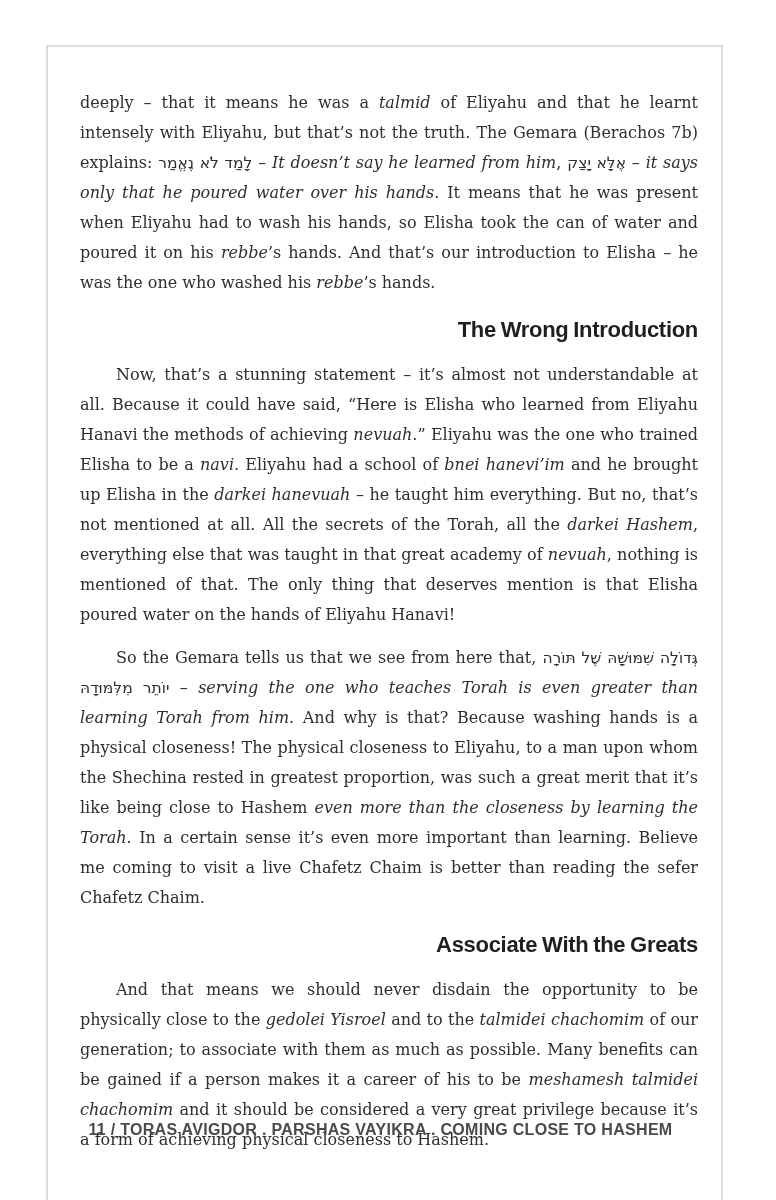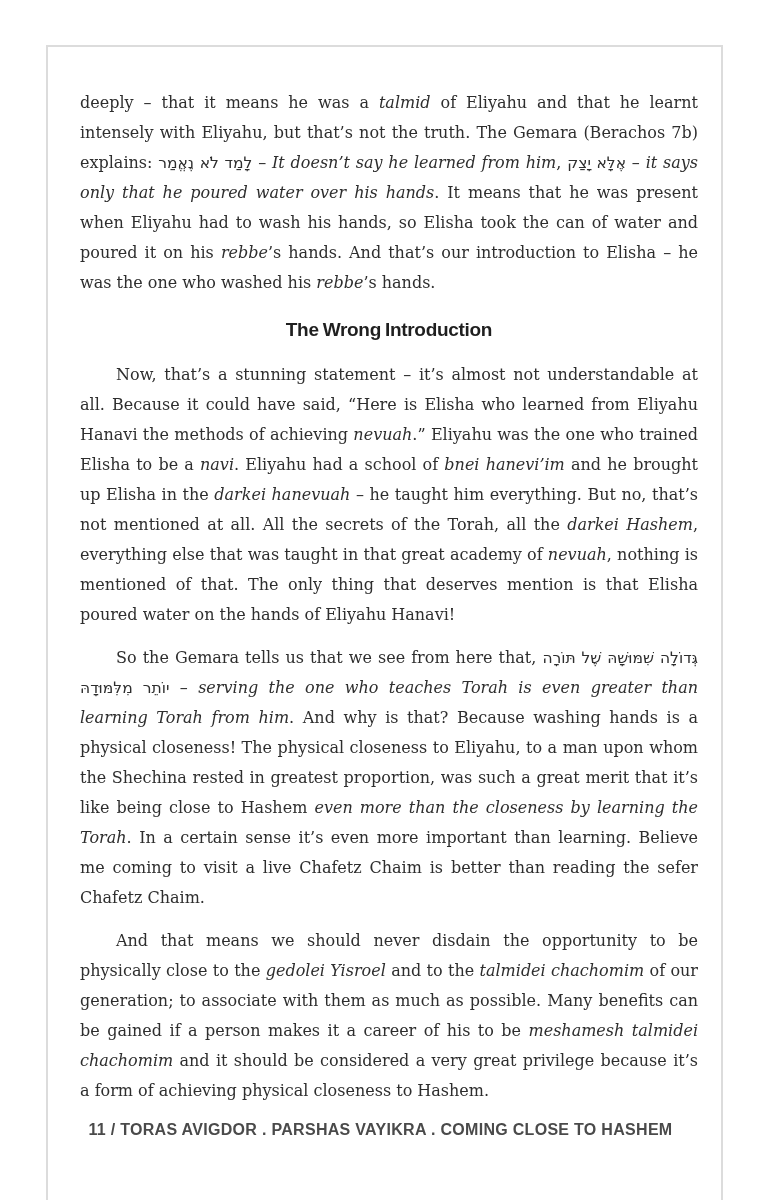--- a/index.html
+++ b/index.html
@@ -42,25 +42,25 @@
     font-style: italic;
   }
   .he {
     font-family: "DejaVu Sans", sans-serif;
     font-style: normal;
     font-size: 15.5px;
   }
   .section-heading {
     font-family: "Liberation Sans", sans-serif;
     font-weight: 700;
-    font-size: 19px;
+    font-size: 22px;
     letter-spacing: -0.3px;
     word-spacing: -1px;
     color: #1f1f1f;
-    text-align: center;
+    text-align: right;
     margin: 17px 0 15px 0;
     text-indent: 0;
   }
   .footer {
     position: absolute;
     left: 40px;
     top: 1121px;
     width: 681px;
     text-align: center;
     font-family: "Liberation Sans", sans-serif;
@@ -73,16 +73,17 @@
 </head>
 <body>
 
 <div class="page-frame"></div>
 
 <div class="content">
     <p class="para"><span>deeply – that it means he was a </span><span class="it">talmid</span><span> of Eliyahu and that he learnt intensely with Eliyahu, but that’s not the truth. The Gemara (Berachos 7b) explains: </span><span class="he" dir="rtl">לָמַד לֹא נֶאֱמַר</span><span> – </span><span class="it">It doesn’t say he learned from him</span><span>, </span><span class="he" dir="rtl">אֶלָּא יָצַק</span><span> – </span><span class="it">it says only that he poured water over his hands</span><span>. It means that he was present when Eliyahu had to wash his hands, so Elisha took the can of water and poured it on his </span><span class="it">rebbe</span><span>’s hands. And that’s our introduction to Elisha – he was the one who washed his </span><span class="it">rebbe</span><span>’s hands.</span></p>
     <h3 class="section-heading">The Wrong Introduction</h3>
     <p class="para indent"><span>Now, that’s a stunning statement – it’s almost not understandable at all. Because it could have said, “Here is Elisha who learned from Eliyahu Hanavi the methods of achieving </span><span class="it">nevuah</span><span>.” Eliyahu was the one who trained Elisha to be a </span><span class="it">navi</span><span>. Eliyahu had a school of </span><span class="it">bnei hanevi’im</span><span> and he brought up Elisha in the </span><span class="it">darkei hanevuah</span><span> – he taught him everything. But no, that’s not mentioned at all. All the secrets of the Torah, all the </span><span class="it">darkei Hashem</span><span>, everything else that was taught in that great academy of </span><span class="it">nevuah</span><span>, nothing is mentioned of that. The only thing that deserves mention is that Elisha poured water on the hands of Eliyahu Hanavi!</span></p>
     <p class="para indent"><span>So the Gemara tells us that we see from here that, </span><span class="he" dir="rtl">גְּדוֹלָה שִׁמּוּשָׁהּ שֶׁל תּוֹרָה יוֹתֵר מִלִּמּוּדָהּ</span><span> – </span><span class="it">serving the one who teaches Torah is even greater than learning Torah from him</span><span>. And why is that? Because washing hands is a physical closeness! The physical closeness to Eliyahu, to a man upon whom the Shechina rested in greatest proportion, was such a great merit that it’s like being close to Hashem </span><span class="it">even more than the closeness by learning the Torah</span><span>. In a certain sense it’s even more important than learning. Believe me coming to visit a live Chafetz Chaim is better than reading the sefer Chafetz Chaim.</span></p>
+    <h3 class="section-heading">Associate With the Greats</h3>
     <p class="para indent"><span>And that means we should never disdain the opportunity to be physically close to the </span><span class="it">gedolei Yisroel</span><span> and to the </span><span class="it">talmidei chachomim</span><span> of our generation; to associate with them as much as possible. Many benefits can be gained if a person makes it a career of his to be </span><span class="it">meshamesh talmidei chachomim</span><span> and it should be considered a very great privilege because it’s a form of achieving physical closeness to Hashem.</span></p>
   </div>
 
 <div class="footer">11 / TORAS AVIGDOR . PARSHAS VAYIKRA . COMING CLOSE TO HASHEM</div>
 
 </body></html>

